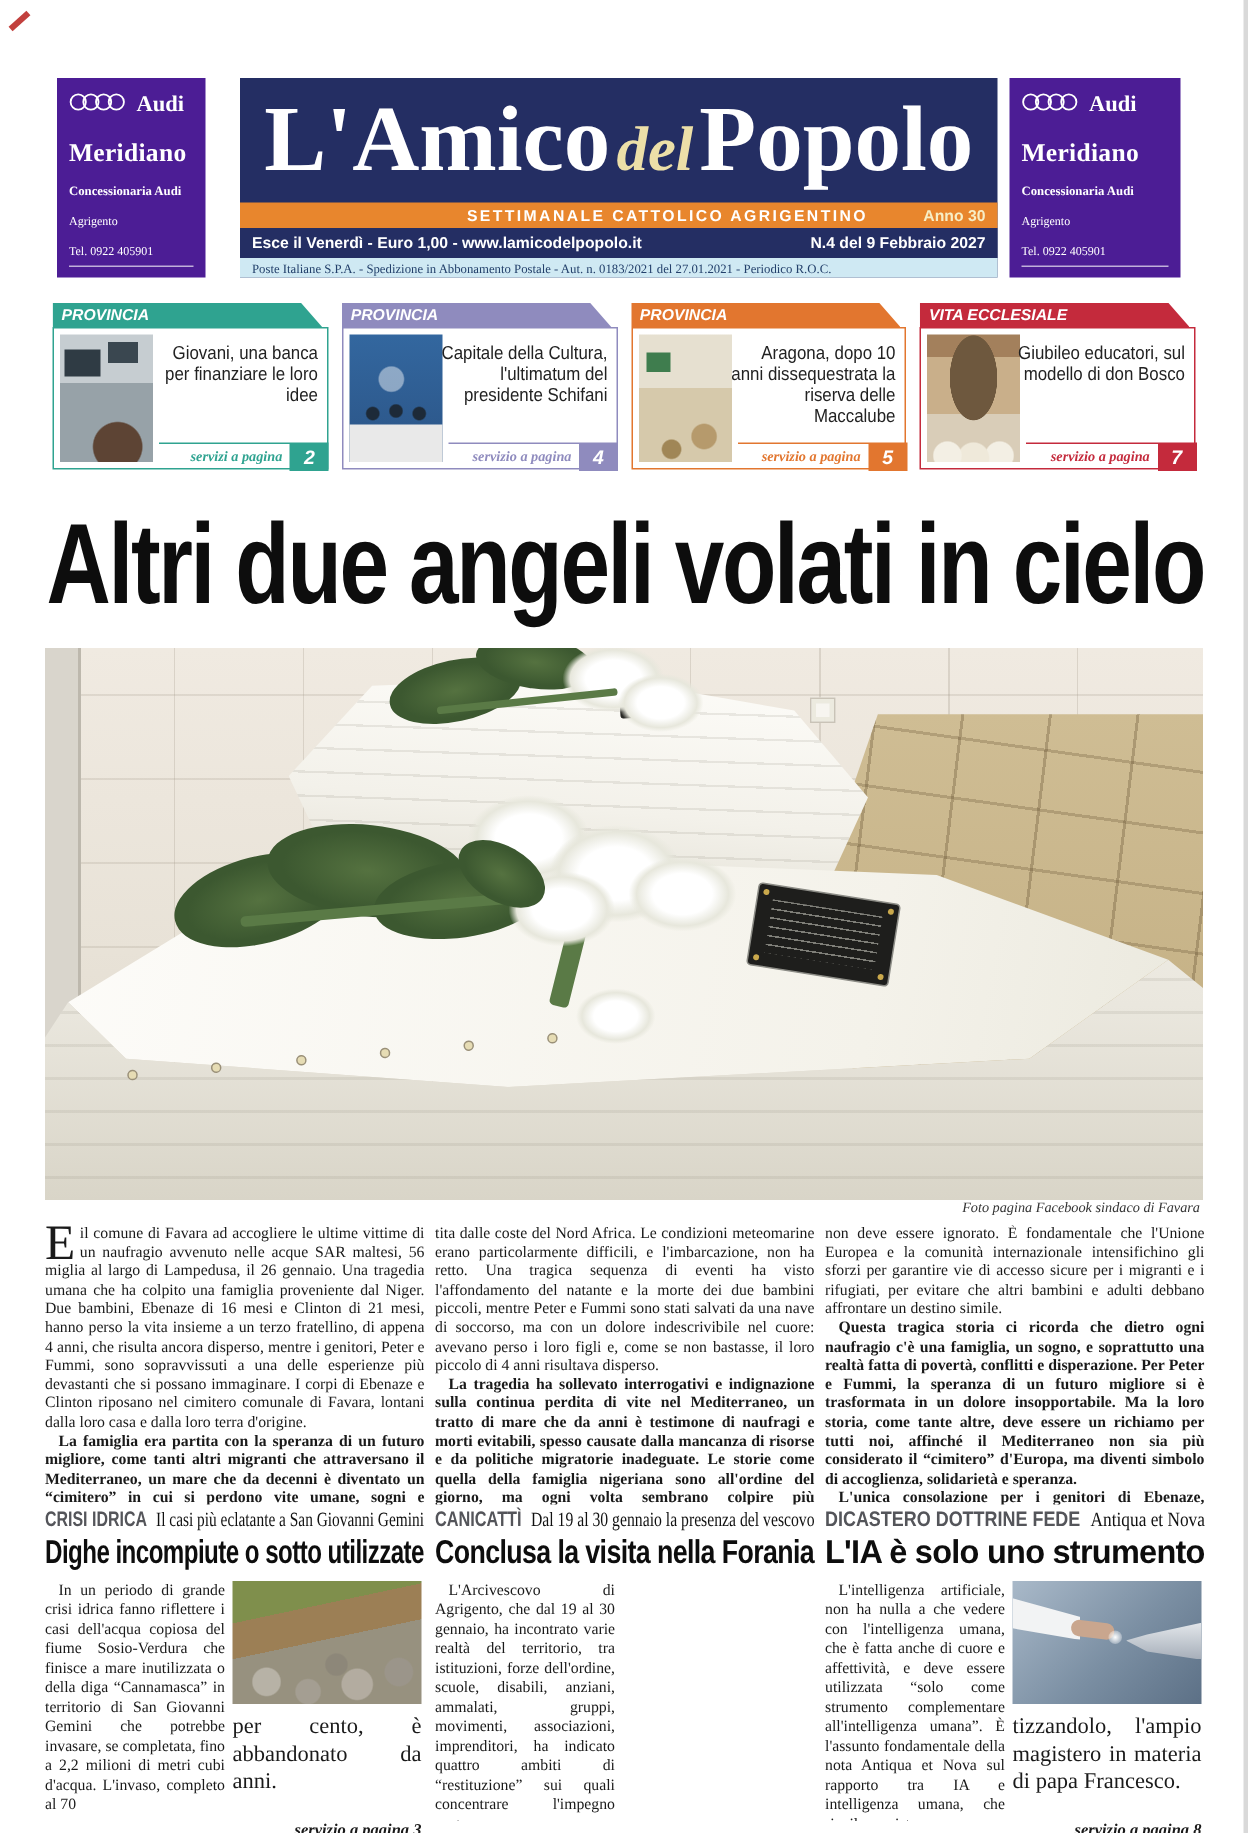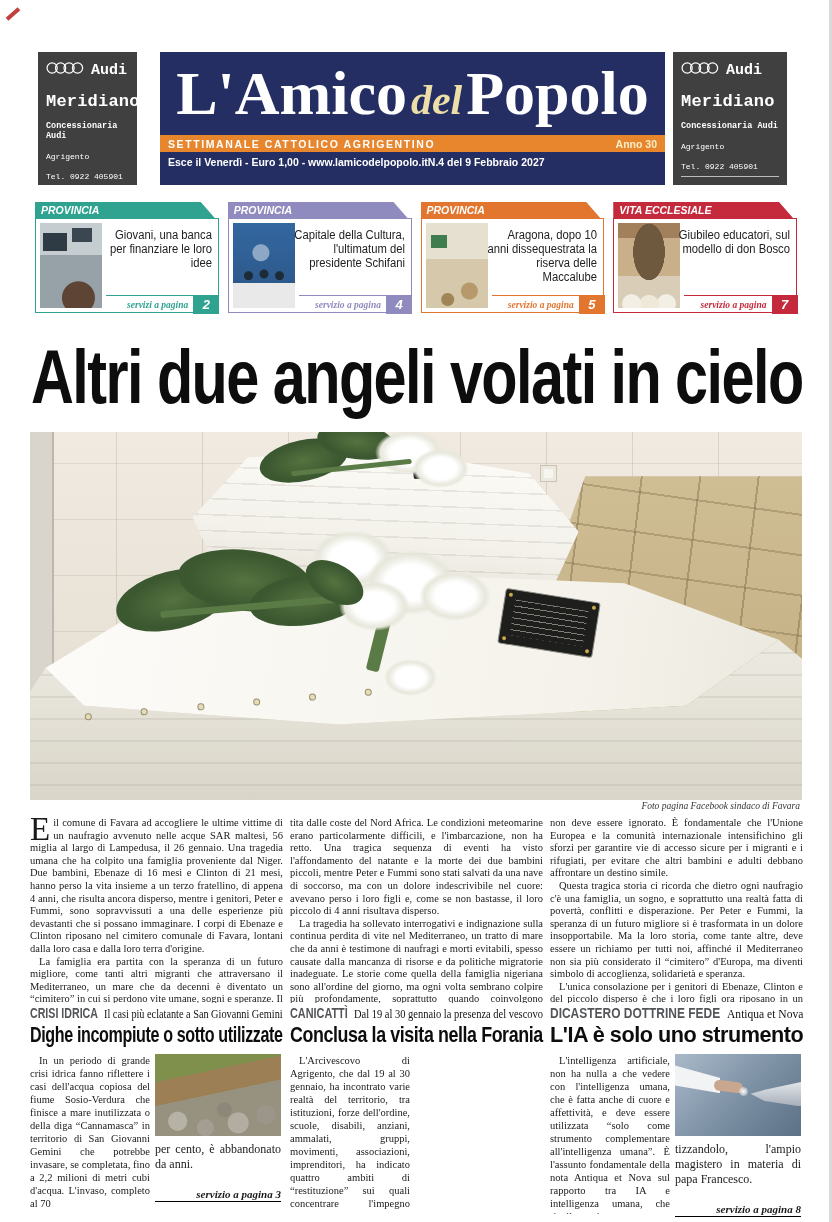--- a/index.html
+++ b/index.html
@@ -3,40 +3,40 @@
 <meta charset="utf-8">
 <style>
   html,body{margin:0;padding:0;background:#fff;}
   .page{position:relative;width:832px;height:1222px;background:#fff;overflow:hidden;
         font-family:"Liberation Serif",serif;color:#1a1a1a;}
   .page-edge{position:absolute;right:0;top:0;width:3px;height:100%;background:#d9d9d9;}
   .corner-mark{position:absolute;left:5px;top:12px;width:16px;height:4px;background:#c2403d;transform:rotate(-42deg);}
 
   
   .hdr{position:absolute;left:0;top:52px;width:100%;height:133px;}
-  .ad{position:absolute;top:0;height:133px;background:#404040;color:#fff;
-      font-family:Liberation Mono, monospace;padding:9px 8px;box-sizing:border-box;}
+  .ad{position:absolute;top:0;height:133px;background:#4c1d95;color:#fff;
+      font-family:Liberation Serif, serif;padding:9px 8px;box-sizing:border-box;}
   .ad-left{left:38px;width:99px;}
   .ad-right{left:673px;width:114px;}
   .ad .brandrow{display:flex;align-items:center;gap:5px;}
   .ad .brand{font-weight:bold;font-size:15px;}
   .ad .dealer{font-weight:bold;font-size:17px;margin-top:12px;letter-spacing:.2px;}
   .ad .s1{font-weight:bold;font-size:8.5px;margin-top:10px;}
   .ad .s2{font-size:8px;margin-top:11px;}
   .ad .site{font-weight:bold;font-size:8.5px;margin-top:5px;padding-top:16px;border-top:1px solid rgba(255,255,255,.65);}
 
   .mast{position:absolute;left:160px;top:0;width:505px;height:133px;background:#242e63;}
   .mast-title{height:83px;line-height:83px;text-align:center;color:#fff;white-space:nowrap;
       font-family:"Liberation Serif",serif;font-weight:bold;font-size:62px;}
   .mast-title .del{font-style:italic;font-weight:bold;color:#ecdfa8;font-size:42px;padding:0 4px;}
-  .band-orange{height:17px;background:#e8862d;display:flex;justify-content:space-between;align-items:center;
-      padding:0 8px;font-family:"Liberation Sans",sans-serif;}
+  .band-orange{height:17px;background:#e8862d;display:flex;justify-content:flex-end;align-items:center;
+      padding:0 8px;font-family:"Liberation Sans",sans-serif;gap:37px;}
   .band-orange .sub{color:#fff;font-weight:bold;font-size:10.5px;letter-spacing:1.6px;}
   .band-orange .anno{color:#f7eec6;font-weight:bold;font-size:10.5px;}
-  .band-navy{height:20px;background:#242e63;display:flex;align-items:center;
+  .band-navy{height:20px;background:#242e63;display:flex;justify-content:space-between;align-items:center;
       padding:0 8px;font-family:"Liberation Sans",sans-serif;color:#fff;font-weight:bold;font-size:10.5px;}
   .band-light{height:13px;background:#cfe9f3;color:#23406b;font-size:8.5px;display:flex;align-items:center;padding:0 8px;}
 
   
   .teasers{position:absolute;left:35px;top:202px;width:762px;display:flex;gap:9px;}
   .teaser{width:184px;}
   .ttab{height:16px;color:#fff;font-family:"Liberation Sans",sans-serif;font-weight:bold;font-style:italic;
       font-size:10.5px;line-height:16px;padding-left:6px;width:calc(100% - 4px);box-sizing:border-box;
       clip-path:polygon(0 0,calc(100% - 14px) 0,100% 100%,0 100%);}
   .tbox{position:relative;height:95px;background:#fff;box-sizing:border-box;border:1.5px solid #000;}
@@ -133,36 +133,36 @@
   .bl{background:radial-gradient(closest-side,#ffffff 55%,#e7e7dc 85%,rgba(231,231,220,0));}
   .st{border-radius:3px;background:#5a7a46;}
   .flowers-main{position:absolute;left:11%;top:22%;width:58%;height:46%;}
   .flowers-far{position:absolute;left:27%;top:-5%;width:34%;height:24%;}
   .caption{position:absolute;right:32px;top:801px;font-style:italic;font-size:9.5px;color:#333;}
 
   
   .cols{position:absolute;left:30px;top:817px;width:773px;height:186px;display:flex;gap:7px;overflow:hidden;}
   .col{width:253px;font-size:10.5px;line-height:1.2;text-align:justify;}
   .col p{margin:0;}
-  .col p + p{text-indent:9px;}
+  .col p + p{text-indent:9px;font-weight:bold;}
   .dropcap{float:left;font-size:33px;line-height:25px;padding-right:3px;font-family:"Liberation Serif",serif;}
 
   
   .bottom{position:absolute;left:30px;top:1004px;width:773px;display:flex;gap:7px;}
   .art{width:253px;position:relative;}
   .art .akick{height:18px;}
   .art .akick .cat{font-family:"Liberation Sans",sans-serif;font-weight:bold;font-size:14px;color:#54555a;}
   .art .akick .sub{font-family:"Liberation Serif",serif;font-size:13.5px;color:#111;}
   .art h2{margin:2px 0 8px 0;font-family:"Liberation Sans",sans-serif;font-weight:bold;color:#0d0d0d;
       font-size:22px;letter-spacing:-.5px;line-height:1;}
   .acontent{display:flex;gap:5px;}
   .acl{width:120px;height:160px;overflow:hidden;font-size:10.5px;line-height:1.24;text-align:justify;text-indent:9px;}
   .acr{width:126px;display:flex;flex-direction:column;}
   .aphoto{width:126px;height:82px;margin-bottom:6px;}
-  .acr .cont{font-size:12px;line-height:1.24;text-align:justify;}
+  .acr .cont{font-size:15px;line-height:1.24;text-align:justify;}
   .pagelink{margin-top:16px;border-bottom:1.2px solid #000;text-align:right;
       font-weight:bold;font-style:italic;font-size:11px;padding-bottom:1px;}
   .pA{background:
       radial-gradient(circle at 18% 82%,#b7b2a6 0 9px,transparent 10px),
       radial-gradient(circle at 40% 90%,#a49e92 0 8px,transparent 9px),
       radial-gradient(circle at 66% 84%,#b3aca0 0 10px,transparent 11px),
       radial-gradient(circle at 88% 74%,#9b958a 0 9px,transparent 10px),
       radial-gradient(circle at 55% 68%,#8d8779 0 7px,transparent 8px),
       linear-gradient(168deg,#7f8f4c 0 26%,#9c7f55 26% 48%,#97917f 48% 100%);}
   .pB{position:relative;background:linear-gradient(180deg,#ded5c8 0 70%,#cdc3b4 70% 100%);overflow:hidden;}
@@ -216,20 +216,23 @@
         <span class="condense" style="transform: scaleX(1); transform-origin: left bottom;"><span>L'Amico</span><span class="del">del</span><span>Popolo</span></span>
       </div>
       <div class="band-orange">
         <span class="sub">SETTIMANALE CATTOLICO AGRIGENTINO</span>
         <span class="anno">Anno 30</span>
       </div>
       <div class="band-navy">
         <span>Esce il Venerdì - Euro 1,00 - www.lamicodelpopolo.it</span>
         <span>N.4 del 9 Febbraio 2027</span>
       </div>
+      <div class="band-light">
+        <span>Poste Italiane S.P.A. - Spedizione in Abbonamento Postale - Aut. n. 0183/2021 del 27.01.2021 - Periodico R.O.C.</span>
+      </div>
     </div>
 
     <aside class="ad ad-right">
       <div class="brandrow">
         <span>
           <svg width="40" height="14" viewBox="0 0 52 16">
               <g fill="none" stroke="#ffffff" stroke-width="1.6">
             <circle cx="8" cy="8" r="6.6"></circle>
                 <circle cx="19" cy="8" r="6.6"></circle>
                 <circle cx="30" cy="8" r="6.6"></circle>

